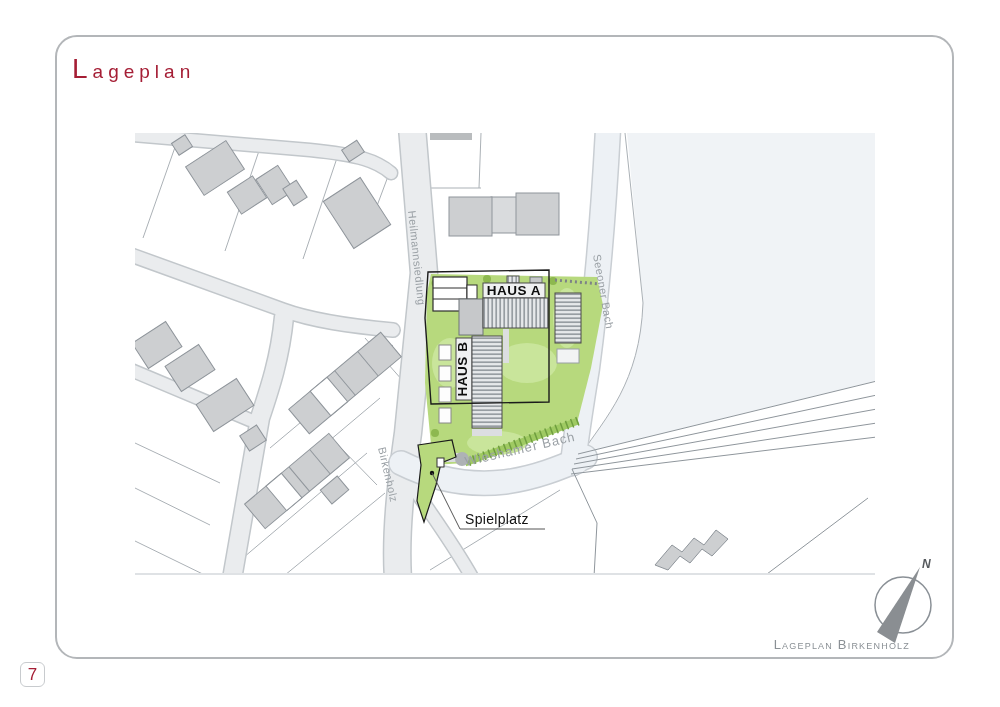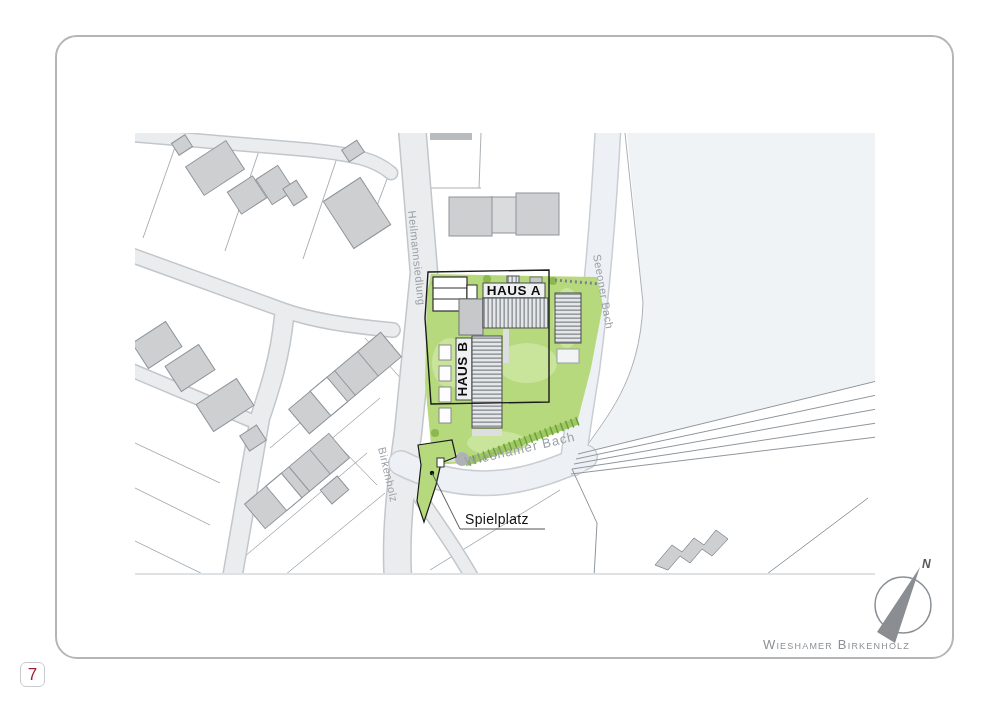--- a/index.html
+++ b/index.html
@@ -29,22 +29,23 @@
   .streetlabel{fill:#9aa0a5;font-size:11px;letter-spacing:.5px;}
   .bachlabel{fill:#9aa0a5;font-size:13px;letter-spacing:1px;}
   .hauslabel{fill:#0d0d0d;font-size:13.5px;font-weight:600;letter-spacing:.5px;}
   .spiellabel{fill:#111;font-size:14px;letter-spacing:.3px;}
   .nlabel{fill:#55595d;font-size:12px;font-style:italic;font-weight:600;}
 </style>
 </head>
 <body>
 
 <div class="card">
-
-  <div class="footer-text">Wieshamer Birkenholz</div>
+  <div class="page-title">Lageplan</div>
+
+  <div class="footer-text">Lageplan Birkenholz</div>
 
   <svg class="compass" viewBox="0 0 80 96">
     <circle cx="38" cy="50" r="28" fill="none" stroke="#8a9096" stroke-width="1.5"></circle>
     <polygon points="55,12 12,77 30,88" fill="#8a8e92"></polygon>
     <text x="57" y="13" class="nlabel">N</text>
   </svg>
 </div>
 
 <div class="map-wrap">
 <svg width="740" height="442" viewBox="0 0 740 442">

